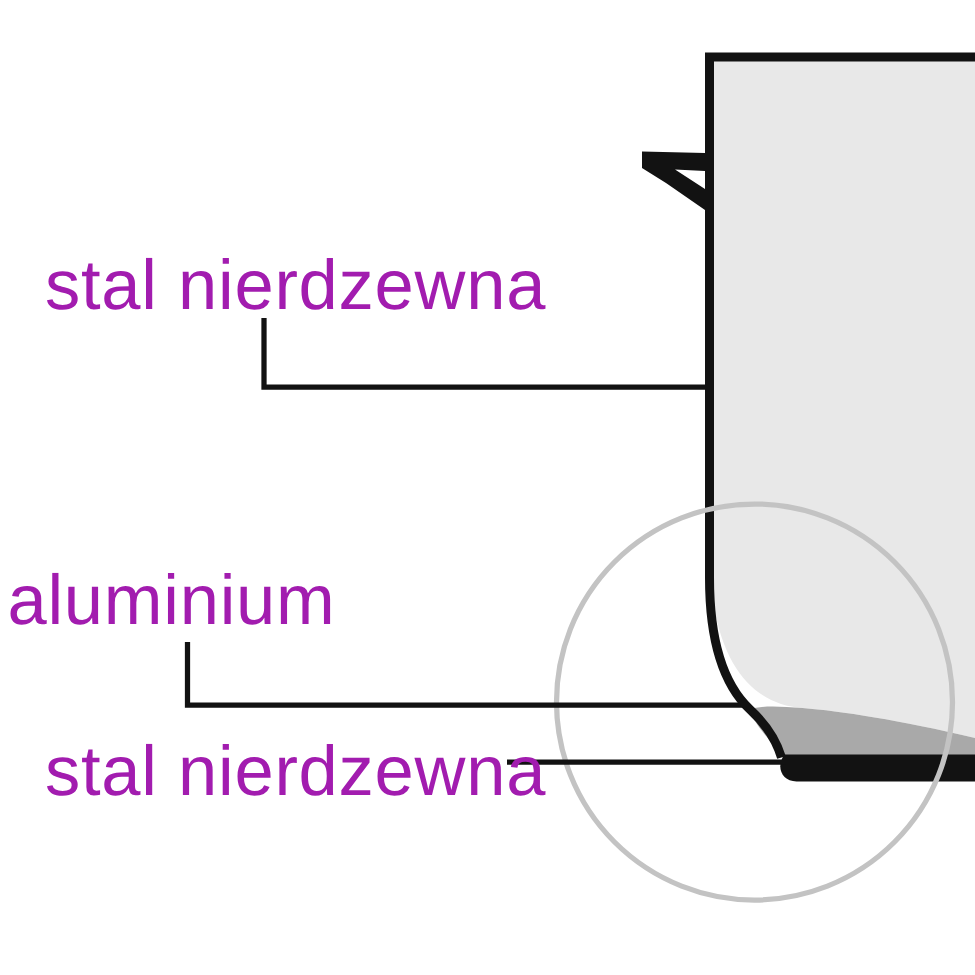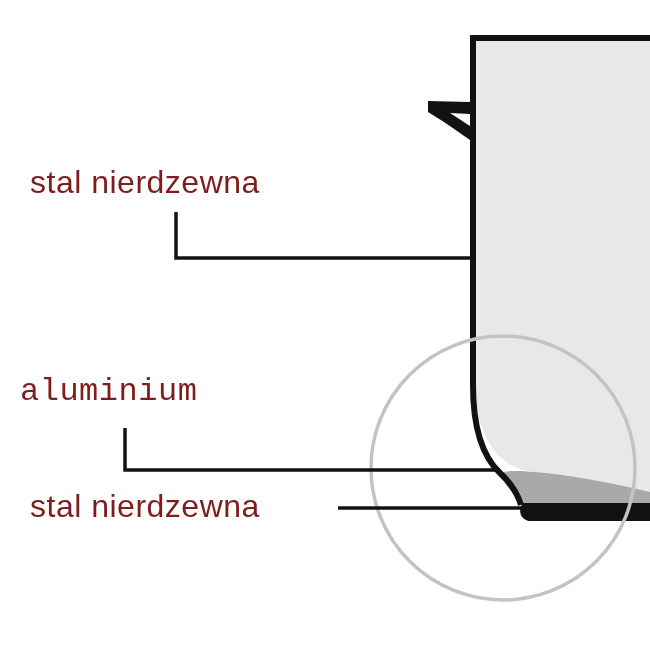--- a/index.html
+++ b/index.html
@@ -15,29 +15,29 @@
     overflow: hidden;
     font-family: "Liberation Sans", sans-serif;
   }
   .stage svg {
     position: absolute;
     top: 0;
     left: 0;
   }
   .diagram-label {
     position: absolute;
-    color: #7f1d1d;
-    font-size: 32px;
+    color: #a21caf;
+    font-size: 47px;
     font-weight: 500;
     letter-spacing: 0.5px;
     white-space: nowrap;
     line-height: 1;
   }
   .label-top    { left: 30px; top: 166px; }
-  .label-middle { left: 20px; top: 376px; font-family: Liberation Mono, monospace; }
+  .label-middle { left: 5px; top: 376px; }
   .label-bottom { left: 30px; top: 490px; }
 </style>
 </head>
 <body>
 
 <div class="stage">
 
   <svg width="650" height="650" viewBox="0 0 650 650">
 
     <path fill="#e8e8e8" d="M 473,38 L 650,38 L 650,492

